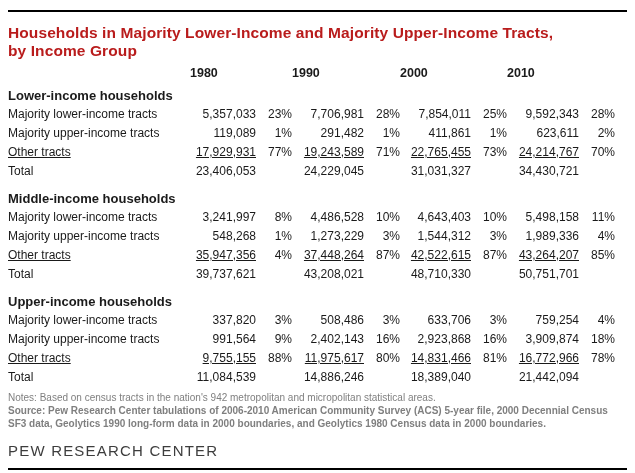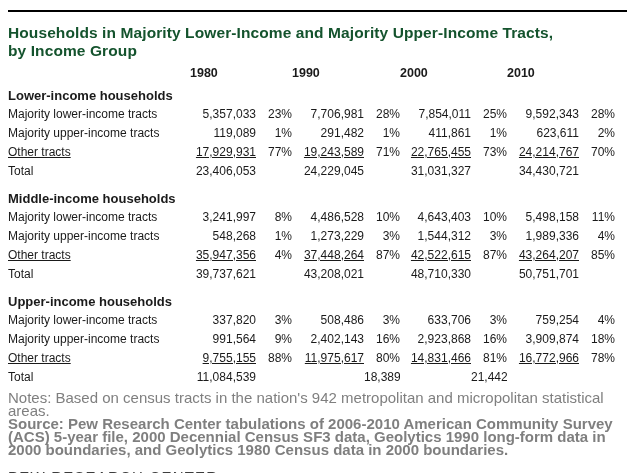--- a/index.html
+++ b/index.html
@@ -35,39 +35,39 @@
     display: grid;
     grid-template-columns: 182px 66px 36px 72px 36px 71px 36px 72px 36px;
     height: 19px; line-height: 19px;
     font-size: 12px;
   }
   .section-row { margin-top: 8px; font-weight: bold; font-size: 13px; }
   .tbl .section-row:first-of-type { margin-top: 3px; }
   .cell { overflow: hidden; white-space: nowrap; }
   .cell.num { text-align: right; }
   .cell.u { text-decoration: underline; }
-  .footer-block { color: #7f7f7f; font-size: 15px; line-height: 13px; }
+  .footer-block { color: #7f7f7f; font-size: 10px; line-height: 13px; }
   .notes-line { margin-top: 4px; }
   .source-line { max-width: 612px; font-weight: bold; }
   .branding {
     margin-top: 12px;
     color: #3d3d3d;
     font-weight: normal;
     font-size: 15px;
     letter-spacing: 1.2px;
   }
 </style>
 </head>
 <body>
 
 <div class="page">
 
   <div class="rule-top"></div>
 
-  <div class="title" style="color: #14532d;">Households in Majority Lower-Income and Majority Upper-Income Tracts,
+  <div class="title" style="color: #b91c1c;">Households in Majority Lower-Income and Majority Upper-Income Tracts,
 by Income Group</div>
 
   <div class="tbl">
     <div class="years-row">
       <div class="cell"></div>
       <div class="cell year">1980</div>
       <div class="cell year">1990</div>
       <div class="cell year">2000</div>
       <div class="cell year">2010</div>
     </div>
@@ -199,20 +199,21 @@
           <div class="cell num">80%</div>
           <div class="cell num u">14,831,466</div>
           <div class="cell num">81%</div>
           <div class="cell num u">16,772,966</div>
           <div class="cell num">78%</div>
         </div>
         <div class="row">
           <div class="cell">Total</div>
           <div class="cell num">11,084,539</div>
           <div class="cell num"></div>
+          <div class="cell num">14,886,246</div>
           <div class="cell num"></div>
           <div class="cell num">18,389,040</div>
           <div class="cell num"></div>
           <div class="cell num">21,442,094</div>
           <div class="cell num"></div>
         </div>
       </div>
   </div>
 
   <div class="footer-block">

